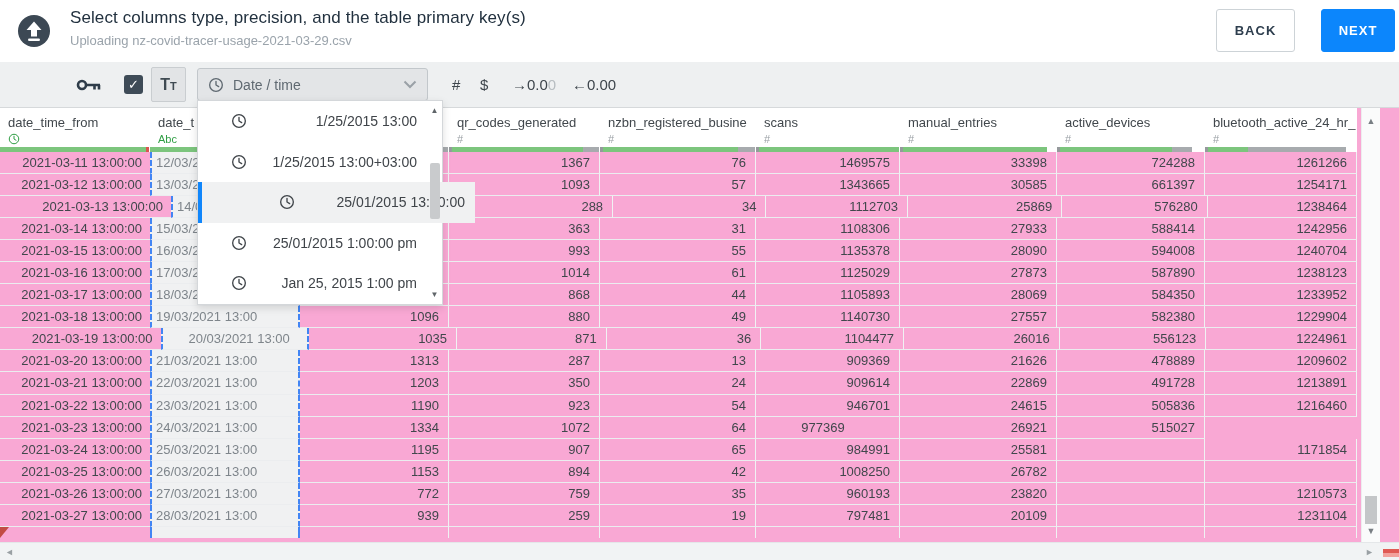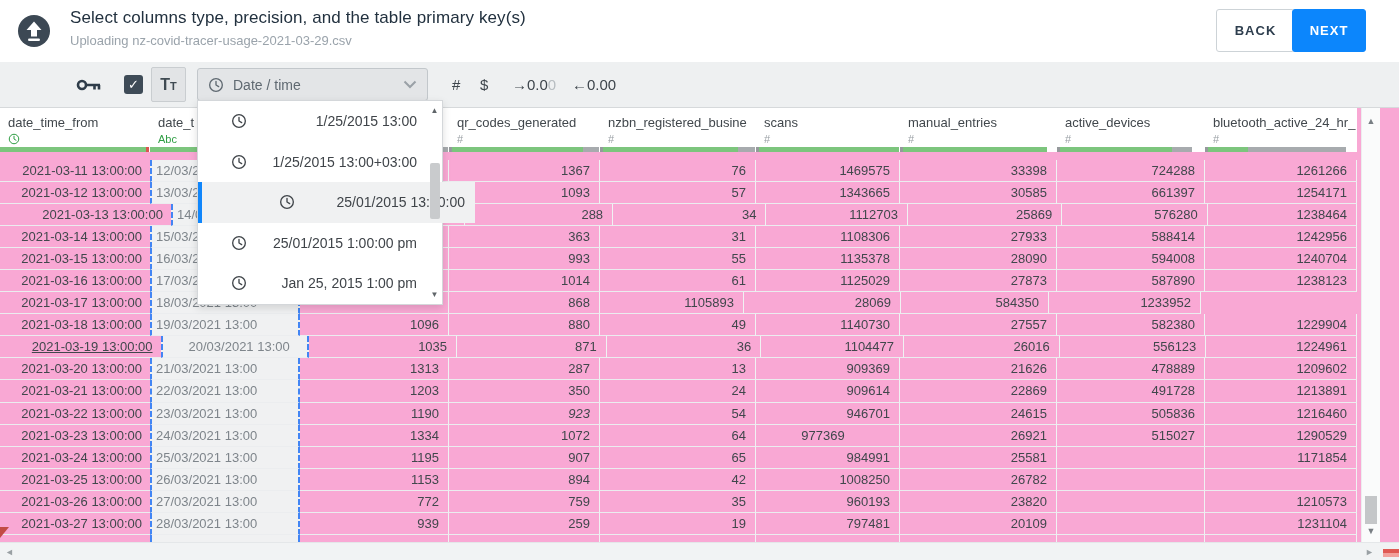--- a/index.html
+++ b/index.html
@@ -8,21 +8,21 @@
 
   
   .hdr{position:absolute;left:0;top:0;width:1399px;height:62px;background:#fff;}
   .upload-badge{position:absolute;left:16px;top:13px;width:36px;height:36px;}
   .titles{position:absolute;left:70px;top:8px;}
   .title{font-size:17px;font-weight:500;color:#22313f;letter-spacing:.1px;}
   .subtitle{font-size:13px;color:#9aa3ab;margin-top:5px;}
   .btn{position:absolute;top:9px;height:43px;border-radius:3px;font-family:inherit;
        font-size:13px;font-weight:700;letter-spacing:1px;cursor:pointer;}
   .btn-back{right:104px;width:79px;background:#fff;border:1px solid #cdd3d7;color:#2e3e4e;}
-  .btn-next{right:33px;width:74px;background:#0c86fc;border:1px solid #0c86fc;color:#fff;}
+  .btn-next{right:4px;width:74px;background:#0c86fc;border:1px solid #0c86fc;color:#fff;}
 
   
   .toolbar{position:absolute;left:0;top:62px;width:1399px;height:45px;background:#eef0f1;
            border-bottom:1px solid #d6d9db;}
   .key-btn{position:absolute;left:76px;top:14px;width:26px;height:18px;color:#2e3c49;background:none;border:none;padding:0;cursor:pointer;}
   .checkbox{position:absolute;left:124px;top:13px;width:19px;height:19px;background:#3e4b57;
             border-radius:3px;color:#fff;font-size:13px;line-height:19px;text-align:center;cursor:pointer;border:none;padding:0;}
   .tt-btn{position:absolute;left:151px;top:5px;width:35px;height:35px;background:#e2e4e6;
           border:1px solid #c9cdd0;border-radius:2px;color:#3f4a52;font-size:16px;font-weight:700;
           text-align:center;line-height:33px;cursor:pointer;padding:0;}
@@ -42,21 +42,21 @@
   
   .tbl-head{position:absolute;left:0;top:108px;height:44px;display:flex;background:#fff;}
   .th{position:relative;box-sizing:border-box;padding:7px 0 0 8px;cursor:pointer;}
   .th-name{font-size:13px;color:#41474c;white-space:nowrap;overflow:hidden;}
   .th-type{font-size:11px;margin-top:3px;height:12px;display:flex;align-items:center;}
   .th-type.green{color:#2f9e44;} .th-type.gray{color:#9aa0a5;}
   .bar{position:absolute;left:0;right:1px;bottom:0;height:5px;display:flex;}
   .seg{height:100%;}
   .seg.tick{width:3px;background:#95999c;flex:none;}
 
-  .tbl-body{position:absolute;left:0;top:160px;width:1357px;}
+  .tbl-body{position:absolute;left:0;top:152px;width:1357px;}
   .tr{display:flex;height:22.06px;box-sizing:border-box;}
   .td{box-sizing:border-box;font-size:13px;line-height:21px;white-space:nowrap;overflow:hidden;
       border-bottom:1px solid #ebedef;text-align:right;padding-right:9px;color:#41474c;}
   .td.c0{padding-right:8px;}
   .td.c1{background:#f0f1f2;border-left:2px dashed #4285f4;border-right:2px dashed #4285f4;
          color:#7e858b;text-align:left;padding-left:4px;padding-right:0;}
   .td.vline{border-right:1px solid #f0f2f3;}
   .tr.filler{height:11px;} .tr.filler .td{border-bottom:none;}
 
   .trunc-flag{position:absolute;left:0;top:527px;width:0;height:0;
@@ -289,38 +289,39 @@
         <div class="td c5 vline" style="width: 144px;">1125029</div>
         <div class="td c6 vline" style="width: 157px;">27873</div>
         <div class="td c7 vline" style="width: 148px;">587890</div>
         <div class="td c8 vline" style="width: 152px;">1238123</div>
       </div>
       <div class="tr">
         <div class="td c0" style="width: 150px;">2021-03-17 13:00:00</div>
         <div class="td c1" style="width: 150px;">18/03/2021 13:00</div>
         <div class="td c2 vline" style="width: 149px;"></div>
         <div class="td c3 vline" style="width: 151px;">868</div>
+        <div class="td c4 vline" style="width: 156px;">44</div>
         <div class="td c5 vline" style="width: 144px;">1105893</div>
         <div class="td c6 vline" style="width: 157px;">28069</div>
         <div class="td c7 vline" style="width: 148px;">584350</div>
         <div class="td c8 vline" style="width: 152px;">1233952</div>
       </div>
       <div class="tr">
         <div class="td c0" style="width: 150px;">2021-03-18 13:00:00</div>
         <div class="td c1" style="width: 150px;">19/03/2021 13:00</div>
         <div class="td c2 vline" style="width: 149px;">1096</div>
         <div class="td c3 vline" style="width: 151px;">880</div>
         <div class="td c4 vline" style="width: 156px;">49</div>
         <div class="td c5 vline" style="width: 144px;">1140730</div>
         <div class="td c6 vline" style="width: 157px;">27557</div>
         <div class="td c7 vline" style="width: 148px;">582380</div>
         <div class="td c8 vline" style="width: 152px;">1229904</div>
       </div>
       <div class="tr">
-        <div class="td c0" style="width: 162px; text-decoration: underline;">2021-03-19 13:00:00</div>
+        <div class="td c0" style="width: 162px;">2021-03-19 13:00:00</div>
         <div class="td c1" style="width: 150px; padding-left: 26px;">20/03/2021 13:00</div>
         <div class="td c2 vline" style="width: 149px;">1035</div>
         <div class="td c3 vline" style="width: 151px;">871</div>
         <div class="td c4 vline" style="width: 156px;">36</div>
         <div class="td c5 vline" style="width: 144px;">1104477</div>
         <div class="td c6 vline" style="width: 157px;">26016</div>
         <div class="td c7 vline" style="width: 148px;">556123</div>
         <div class="td c8 vline" style="width: 152px;">1224961</div>
       </div>
       <div class="tr">
@@ -342,37 +343,36 @@
         <div class="td c4 vline" style="width: 156px;">24</div>
         <div class="td c5 vline" style="width: 144px;">909614</div>
         <div class="td c6 vline" style="width: 157px;">22869</div>
         <div class="td c7 vline" style="width: 148px;">491728</div>
         <div class="td c8 vline" style="width: 152px;">1213891</div>
       </div>
       <div class="tr">
         <div class="td c0" style="width: 150px;">2021-03-22 13:00:00</div>
         <div class="td c1" style="width: 150px;">23/03/2021 13:00</div>
         <div class="td c2 vline" style="width: 149px;">1190</div>
-        <div class="td c3 vline" style="width: 151px; font-style: italic;">923</div>
+        <div class="td c3 vline" style="width: 151px;">923</div>
         <div class="td c4 vline" style="width: 156px;">54</div>
         <div class="td c5 vline" style="width: 144px;">946701</div>
         <div class="td c6 vline" style="width: 157px;">24615</div>
         <div class="td c7 vline" style="width: 148px;">505836</div>
         <div class="td c8 vline" style="width: 152px;">1216460</div>
       </div>
       <div class="tr">
         <div class="td c0" style="width: 150px;">2021-03-23 13:00:00</div>
         <div class="td c1" style="width: 150px;">24/03/2021 13:00</div>
         <div class="td c2 vline" style="width: 149px;">1334</div>
         <div class="td c3 vline" style="width: 151px;">1072</div>
         <div class="td c4 vline" style="width: 156px;">64</div>
         <div class="td c5 vline" style="width: 144px; text-align: center;">977369</div>
         <div class="td c6 vline" style="width: 157px;">26921</div>
         <div class="td c7 vline" style="width: 148px;">515027</div>
-        <div class="td c8 vline" style="width: 152px;">1290529</div>
       </div>
       <div class="tr">
         <div class="td c0" style="width: 150px;">2021-03-24 13:00:00</div>
         <div class="td c1" style="width: 150px;">25/03/2021 13:00</div>
         <div class="td c2 vline" style="width: 149px;">1195</div>
         <div class="td c3 vline" style="width: 151px;">907</div>
         <div class="td c4 vline" style="width: 156px;">65</div>
         <div class="td c5 vline" style="width: 144px;">984991</div>
         <div class="td c6 vline" style="width: 157px;">25581</div>
         <div class="td c7 vline" style="width: 148px;"></div>

